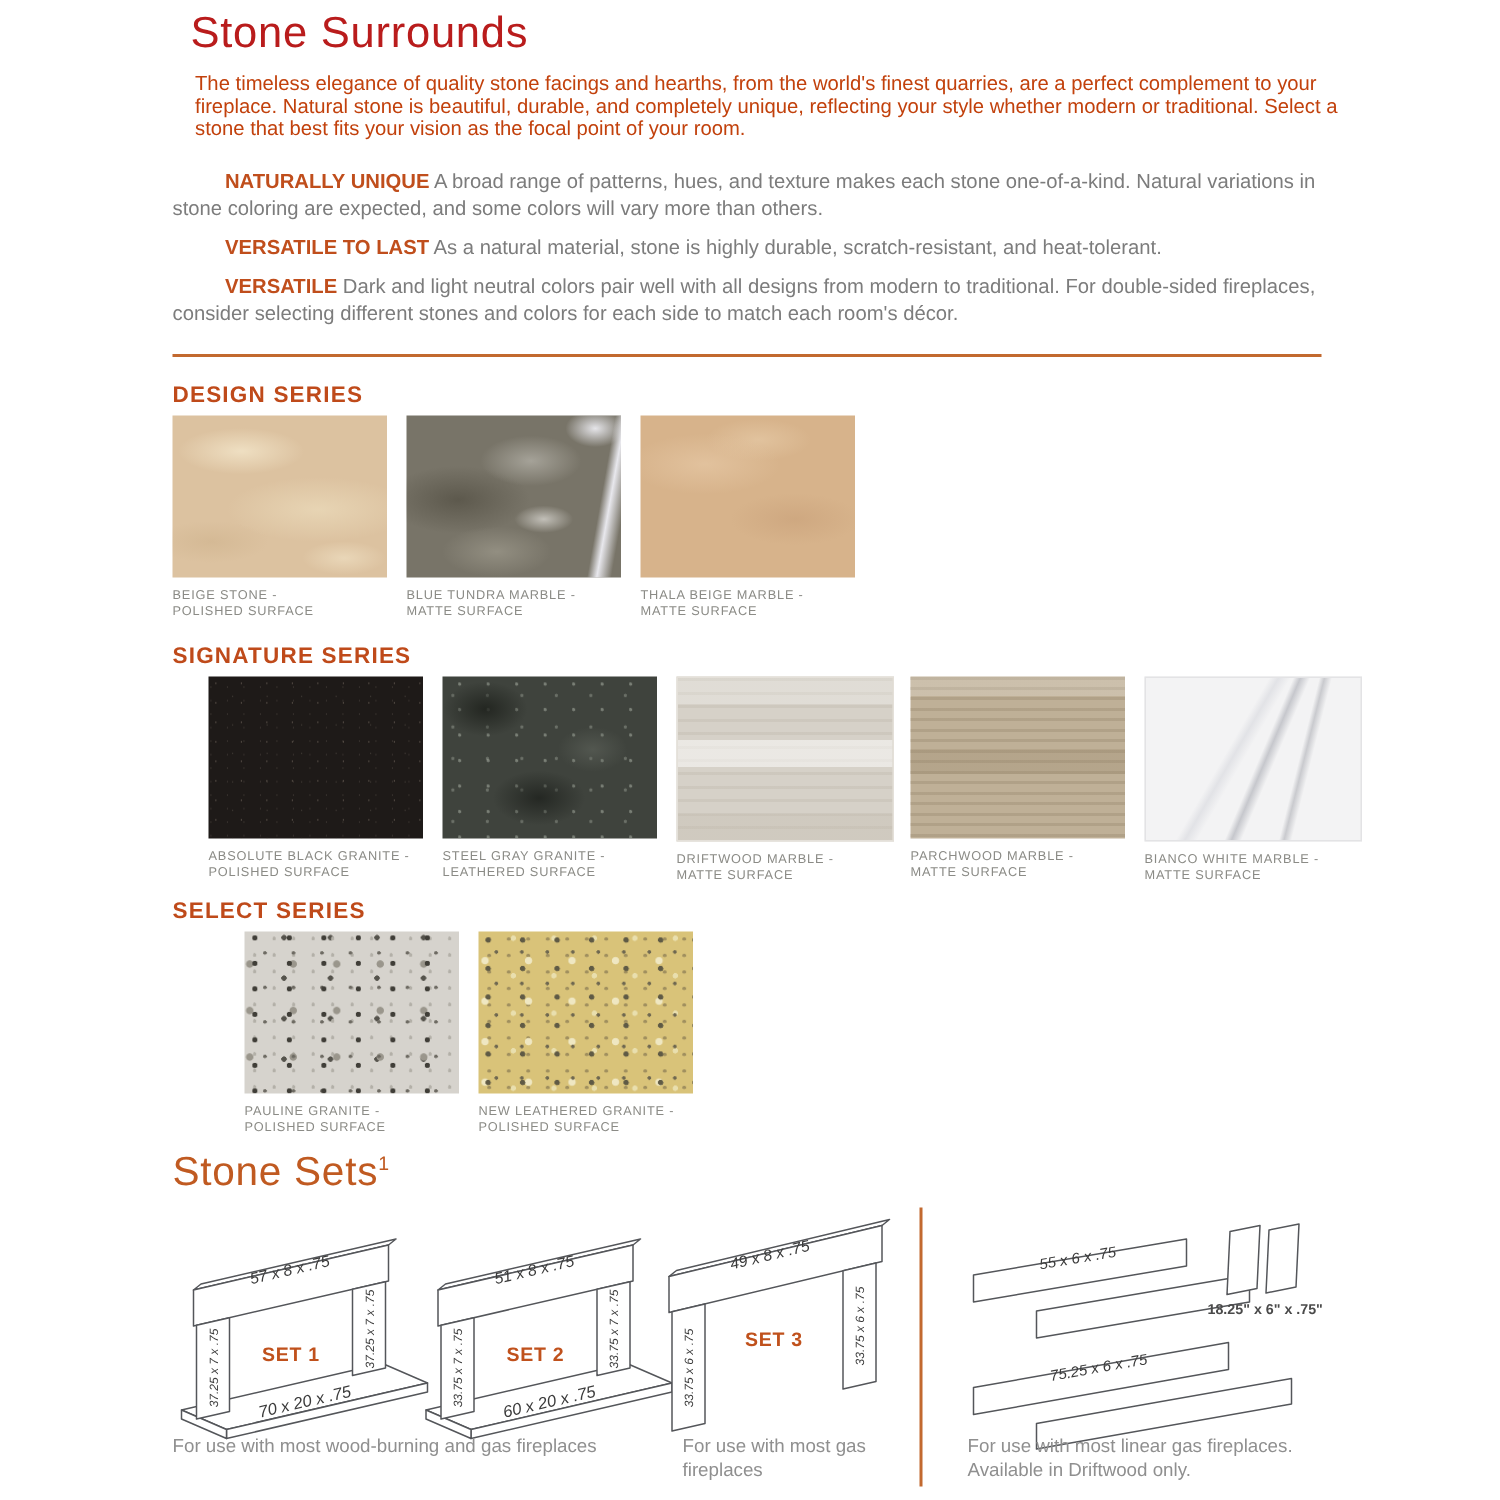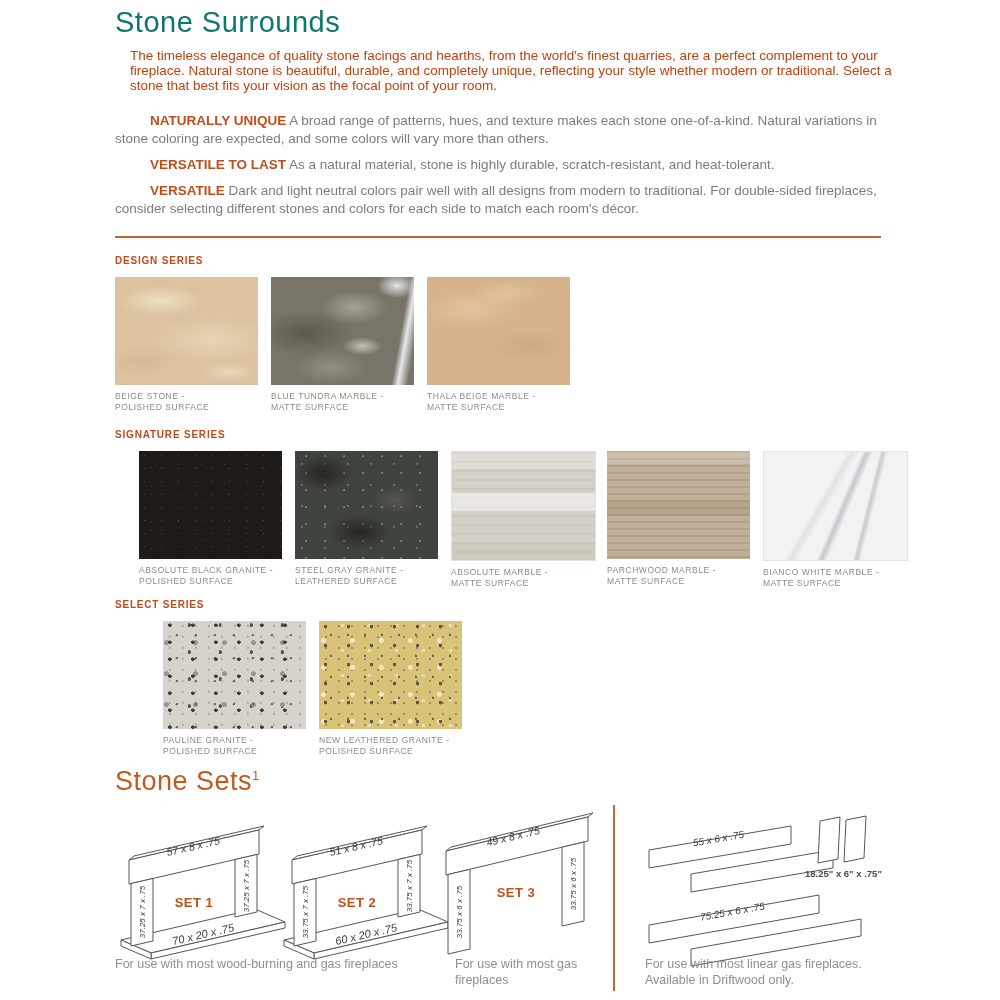--- a/index.html
+++ b/index.html
@@ -1,27 +1,27 @@
 <!DOCTYPE html>
 <html><head>
 <meta charset="utf-8">
 <style>
   html,body{margin:0;padding:0;background:#fff;}
   .page{position:relative;width:1000px;height:1000px;background:#ffffff;
         font-family:"Liberation Sans",sans-serif;overflow:hidden;}
   .content{position:absolute;left:115px;top:0;width:768px;}
 
-  .title{position:absolute;left:0;top:6px;font-size:29px;color:#0f766e;font-weight:400;letter-spacing:.5px;}
+  .title{position:absolute;left:12px;top:6px;font-size:29px;color:#b91c1c;font-weight:400;letter-spacing:.5px;}
   .intro{position:absolute;left:15px;top:48px;width:768px;font-size:13.5px;line-height:15px;color:#c2410c;}
   .features{position:absolute;left:0;top:112px;width:768px;font-size:13.5px;line-height:18px;color:#7c7c7c;}
   .feature{margin-bottom:8px;}
   .feature b{color:#c04e1c;font-weight:bold;padding-left:35px;}
   .divider{position:absolute;left:0;top:236px;width:766px;border-top:2px solid #c2692f;}
 
-  .series-heading{position:absolute;left:0;font-size:10px;font-weight:bold;color:#bf4a1a;letter-spacing:.8px;}
+  .series-heading{position:absolute;left:0;font-size:15px;font-weight:bold;color:#bf4a1a;letter-spacing:.8px;}
   .swatch-row{position:absolute;left:0;display:flex;gap:13px;}
   .cell{width:143px;}
   .swatch{width:143px;height:108px;}
   .swatch-label{margin-top:6px;font-size:8.5px;line-height:10.5px;color:#8b8b86;letter-spacing:.55px;}
 
   
   .tex-beige{background-color:#dcc2a0;background-image:
     radial-gradient(ellipse 60px 22px at 32% 22%,rgba(242,228,200,.85),transparent 70%),
     radial-gradient(ellipse 85px 30px at 68% 58%,rgba(236,220,188,.7),transparent 72%),
     radial-gradient(ellipse 55px 20px at 18% 78%,rgba(206,178,140,.55),transparent 70%),
@@ -142,21 +142,21 @@
       <div class="cell">
         <div class="swatch tex-steel-gray"></div>
         <div class="swatch-label">
             <div>STEEL GRAY GRANITE -</div>
             <div>LEATHERED SURFACE</div>
           </div>
       </div>
       <div class="cell">
         <div class="swatch tex-driftwood"></div>
         <div class="swatch-label">
-            <div>ABSOLUTE MARBLE -</div>
+            <div>DRIFTWOOD MARBLE -</div>
             <div>MATTE SURFACE</div>
           </div>
       </div>
       <div class="cell">
         <div class="swatch tex-parchwood"></div>
         <div class="swatch-label">
             <div>PARCHWOOD MARBLE -</div>
             <div>MATTE SURFACE</div>
           </div>
       </div>

